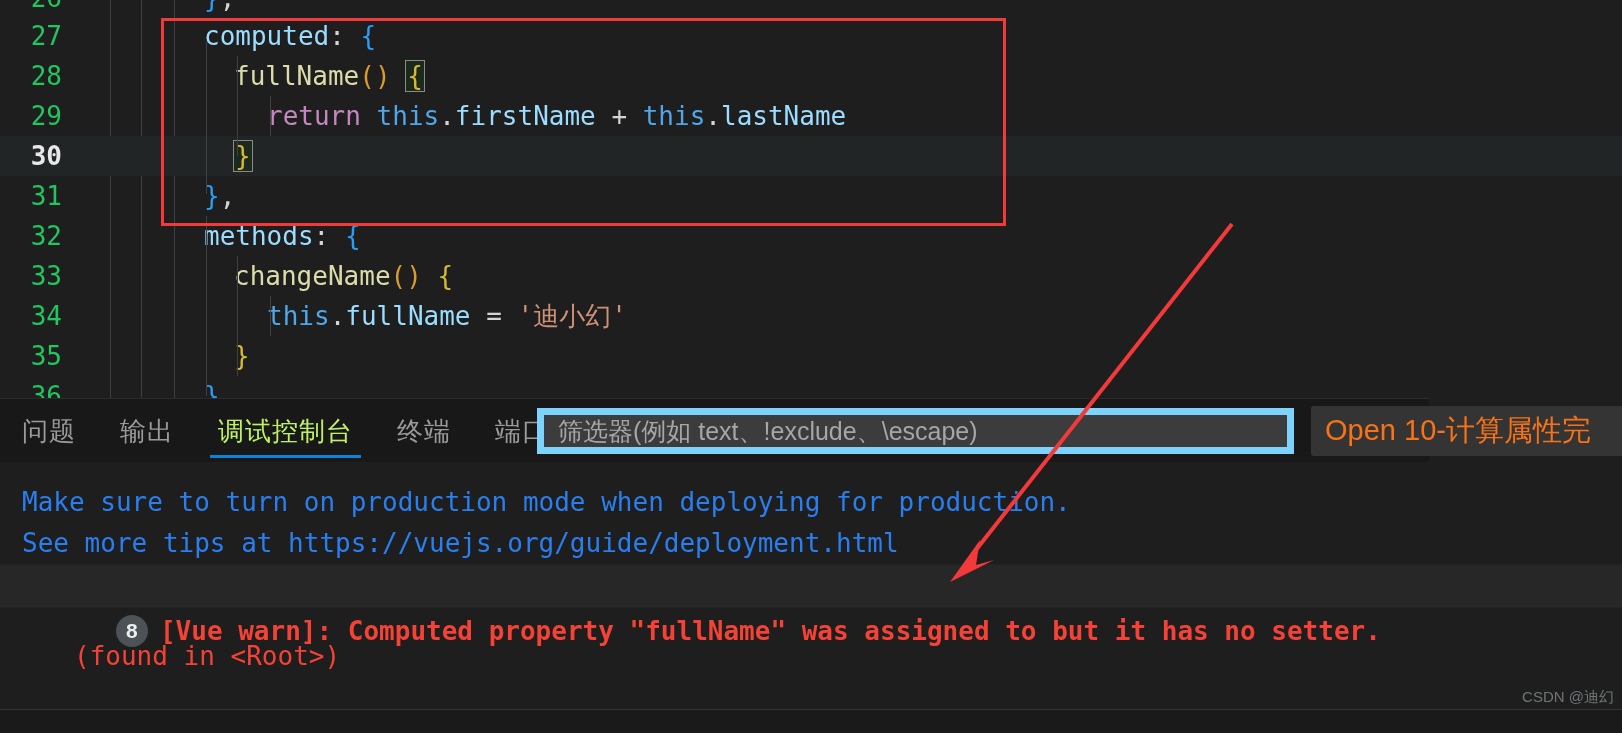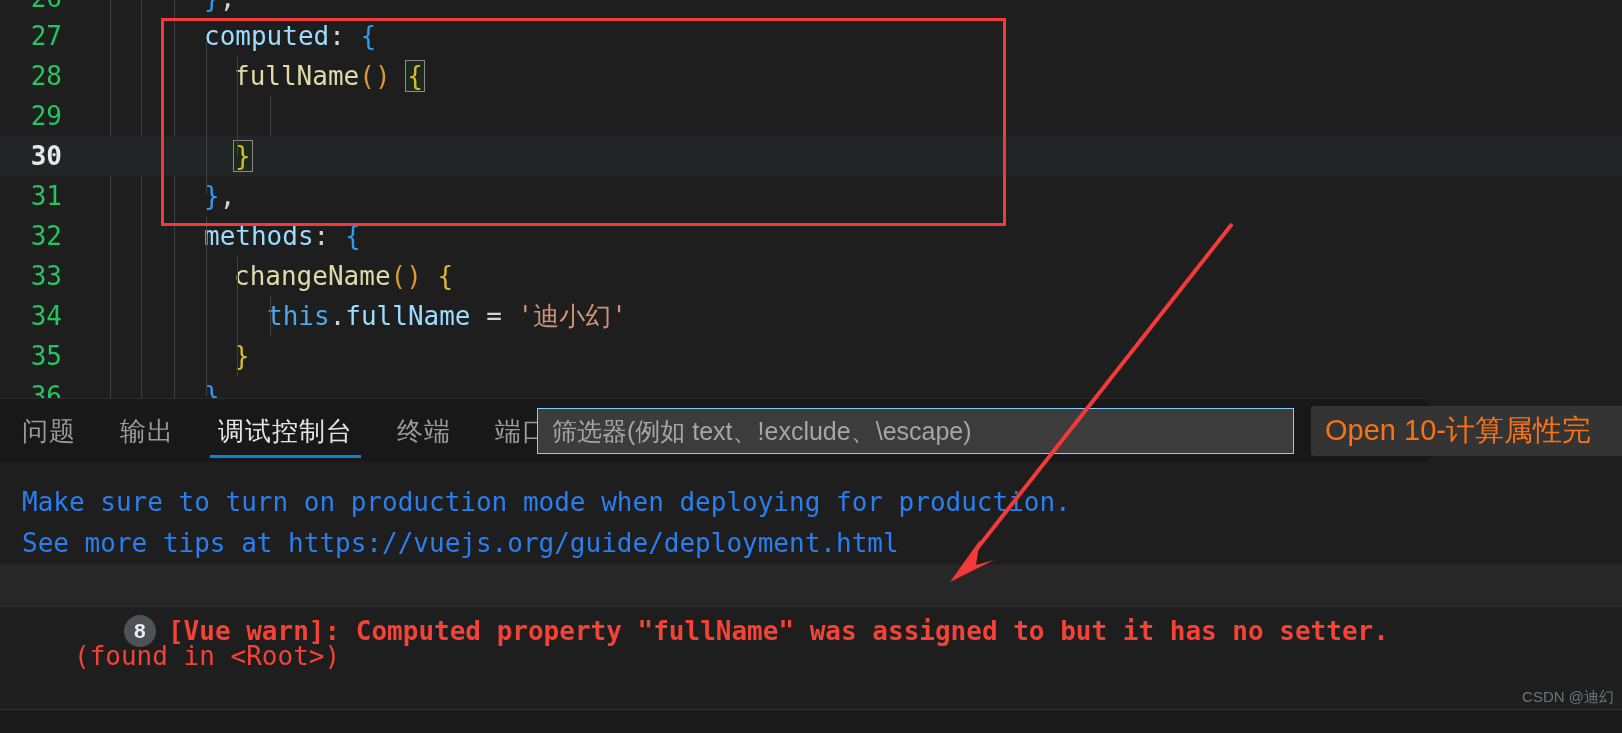--- a/index.html
+++ b/index.html
@@ -81,29 +81,29 @@
   }
   .tabs { position: absolute; left: 0; top: 0; height: 64px; display: flex; align-items: center; }
   .tab {
     position: relative;
     height: 64px; display: flex; align-items: center;
     padding: 0 22px;
     color: #9a9a9a; font-size: 26px;
     font-family: "Liberation Sans", sans-serif;
     letter-spacing: 1px;
   }
-  .tab.active { color: #e5e5e5; justify-content: flex-end; }
+  .tab.active { color: #bef264; justify-content: flex-end; }
   .tab.active::after {
     content: ""; position: absolute; left: 14px; right: 14px; bottom: 5px;
     height: 3px; background: #0a84d8;
   }
   .filter-box {
     position: absolute; left: 537px; top: 408px;
     width: 757px; height: 46px;
-    background: #3c3c3c; border: 1px solid #7dd3fc;
+    background: #3c3c3c; border: 7px solid #7dd3fc;
     display: flex; align-items: center;
     padding: 0 14px;
   }
   .filter-text {
     color: #a6a6a6; font-size: 25px;
     font-family: "Liberation Sans", sans-serif;
   }
   .open-btn {
     position: absolute; left: 1311px; top: 406px;
     width: 330px; height: 50px;
@@ -134,21 +134,21 @@
   }
   .c-info { color: #2a7ff0; }
   .c-warn { color: #f44336; }
   .con-line.clipped-top {
     height: 20px; line-height: 0px; overflow: hidden;
   }
   .con-line.clipped-top span { position: relative; top: -21px; display: inline-block; }
   .warn-row {
     background: #272727;
     height: 44px; line-height: 44px;
-    padding-left: 30px;
+    padding-left: 22px;
     position: relative;
     white-space: pre;
     font-family: "DejaVu Sans Mono", monospace;
     font-size: 26px;
     border-top: 1px solid #232323;
     border-bottom: 1px solid #232323;
     font-weight: bold;
   }
   .badge {
     display: inline-block;
@@ -202,20 +202,21 @@
       <span class="codetext" style="left:204px;"><span class="t-prop">computed</span><span class="t-op">: </span><span class="t-brace1">{</span></span>
     </div>
 
     <div class="code-row" style="top:56px; position:absolute; width:1622px;">
       <span class="ln">28</span>
       <span class="codetext" style="left:234px;"><span class="t-fn">fullName</span><span class="t-paren">()</span><span class="t-op"> </span><span class="t-brace2 box-hl">{</span></span>
     </div>
 
     <div class="code-row" style="top:96px; position:absolute; width:1622px;">
       <span class="ln">29</span>
+      <span class="codetext" style="left:267px;"><span class="t-kw">return</span><span> </span><span class="t-this">this</span><span class="t-dot">.</span><span class="t-prop">firstName</span><span class="t-plus"> + </span><span class="t-this">this</span><span class="t-dot">.</span><span class="t-prop">lastName</span></span>
     </div>
 
     <div class="code-row cur" style="top:136px; position:absolute; width:1622px;">
       <span class="ln">30</span>
       <span class="codetext" style="left:234px;"><span class="t-brace2 box-hl">}</span></span>
     </div>
 
     <div class="code-row" style="top:176px; position:absolute; width:1622px;">
       <span class="ln">31</span>
       <span class="codetext" style="left:204px;"><span class="t-brace1">}</span><span class="t-op">,</span></span>

